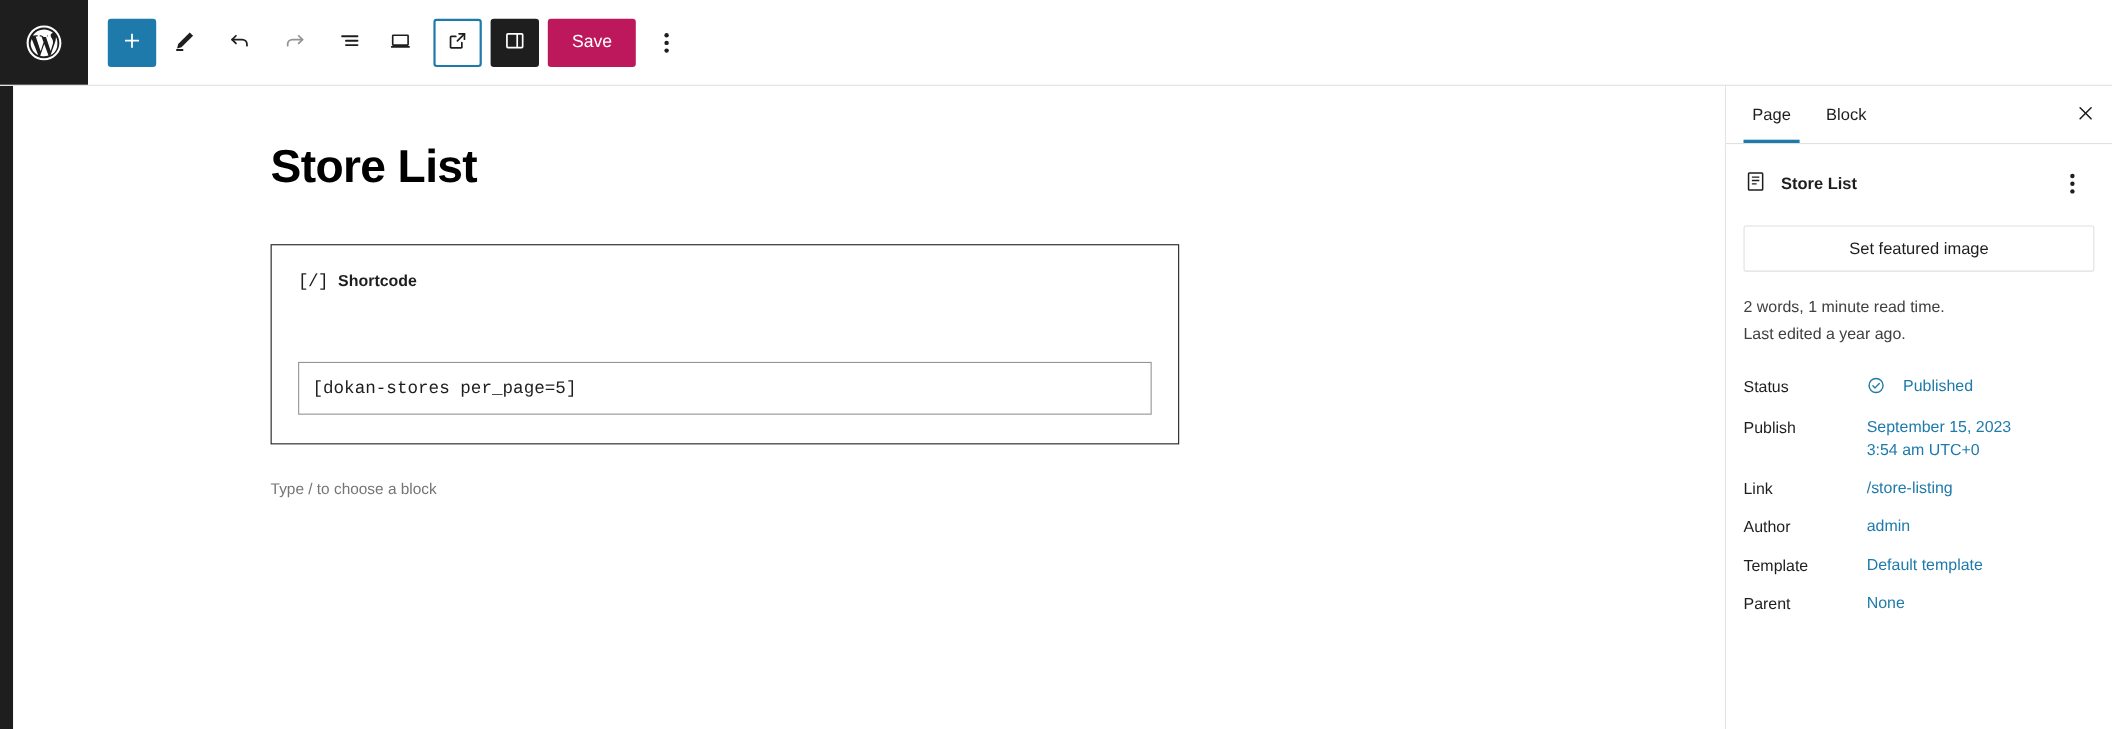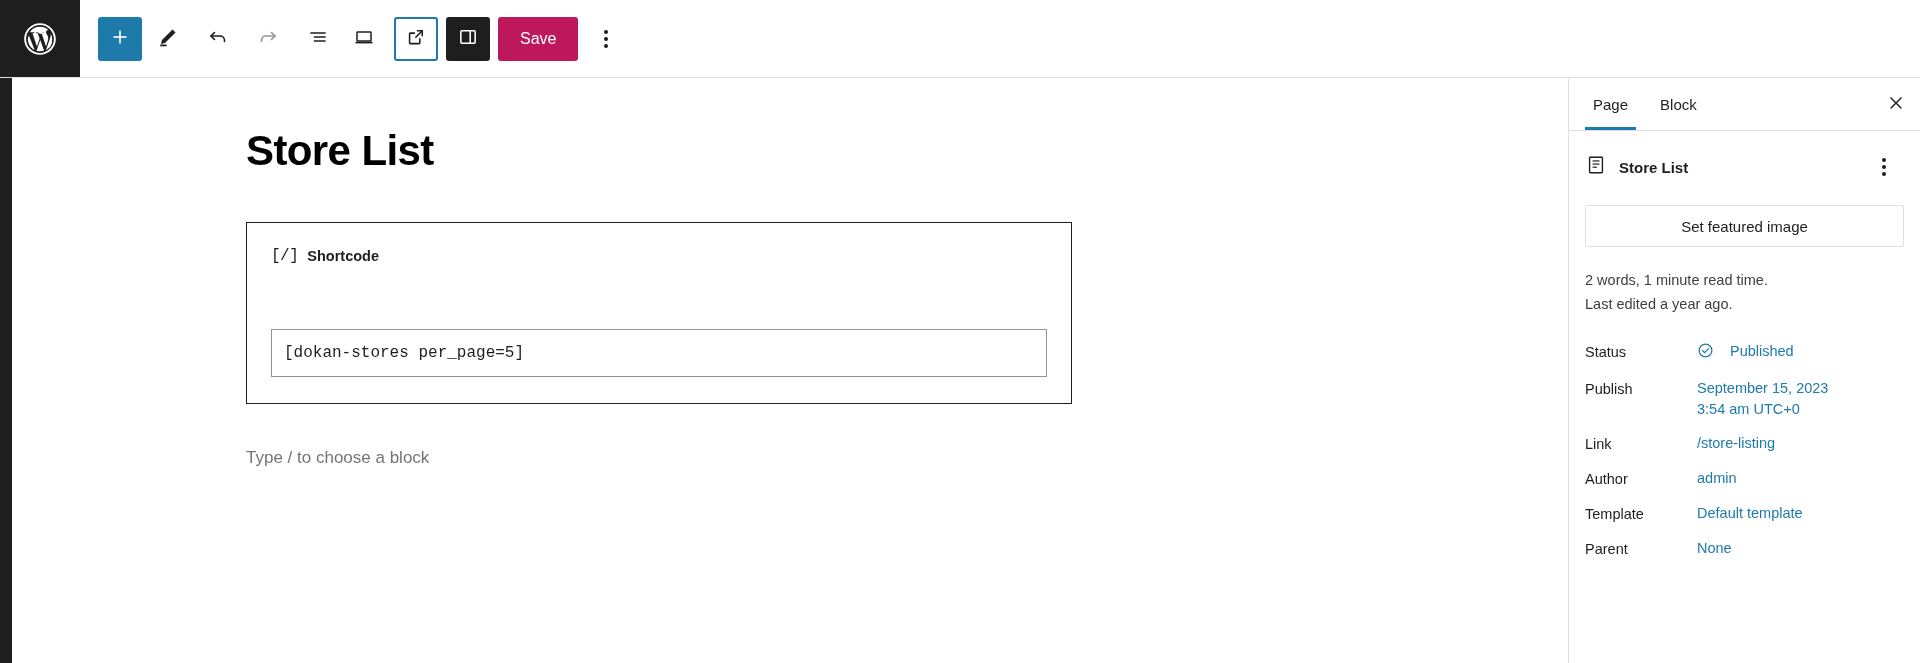--- a/index.html
+++ b/index.html
@@ -223,22 +223,22 @@
     font-family: "Liberation Mono", monospace;
     font-size: 16px;
     color: #1e1e1e;
     padding: 0 12px;
     outline: none;
     border-radius: 0;
     margin-top: 44px;
   }
 
   .empty-paragraph {
-    margin-top: 44px;
-    font-size: 17px;
+    margin-top: 32px;
+    font-size: 14px;
     color: #757575;
     width: 700px;
   }
 
   
   .sidebar {
     width: 352px;
     min-width: 352px;
     background: #ffffff;
     border-left: 1px solid #e0e0e0;

